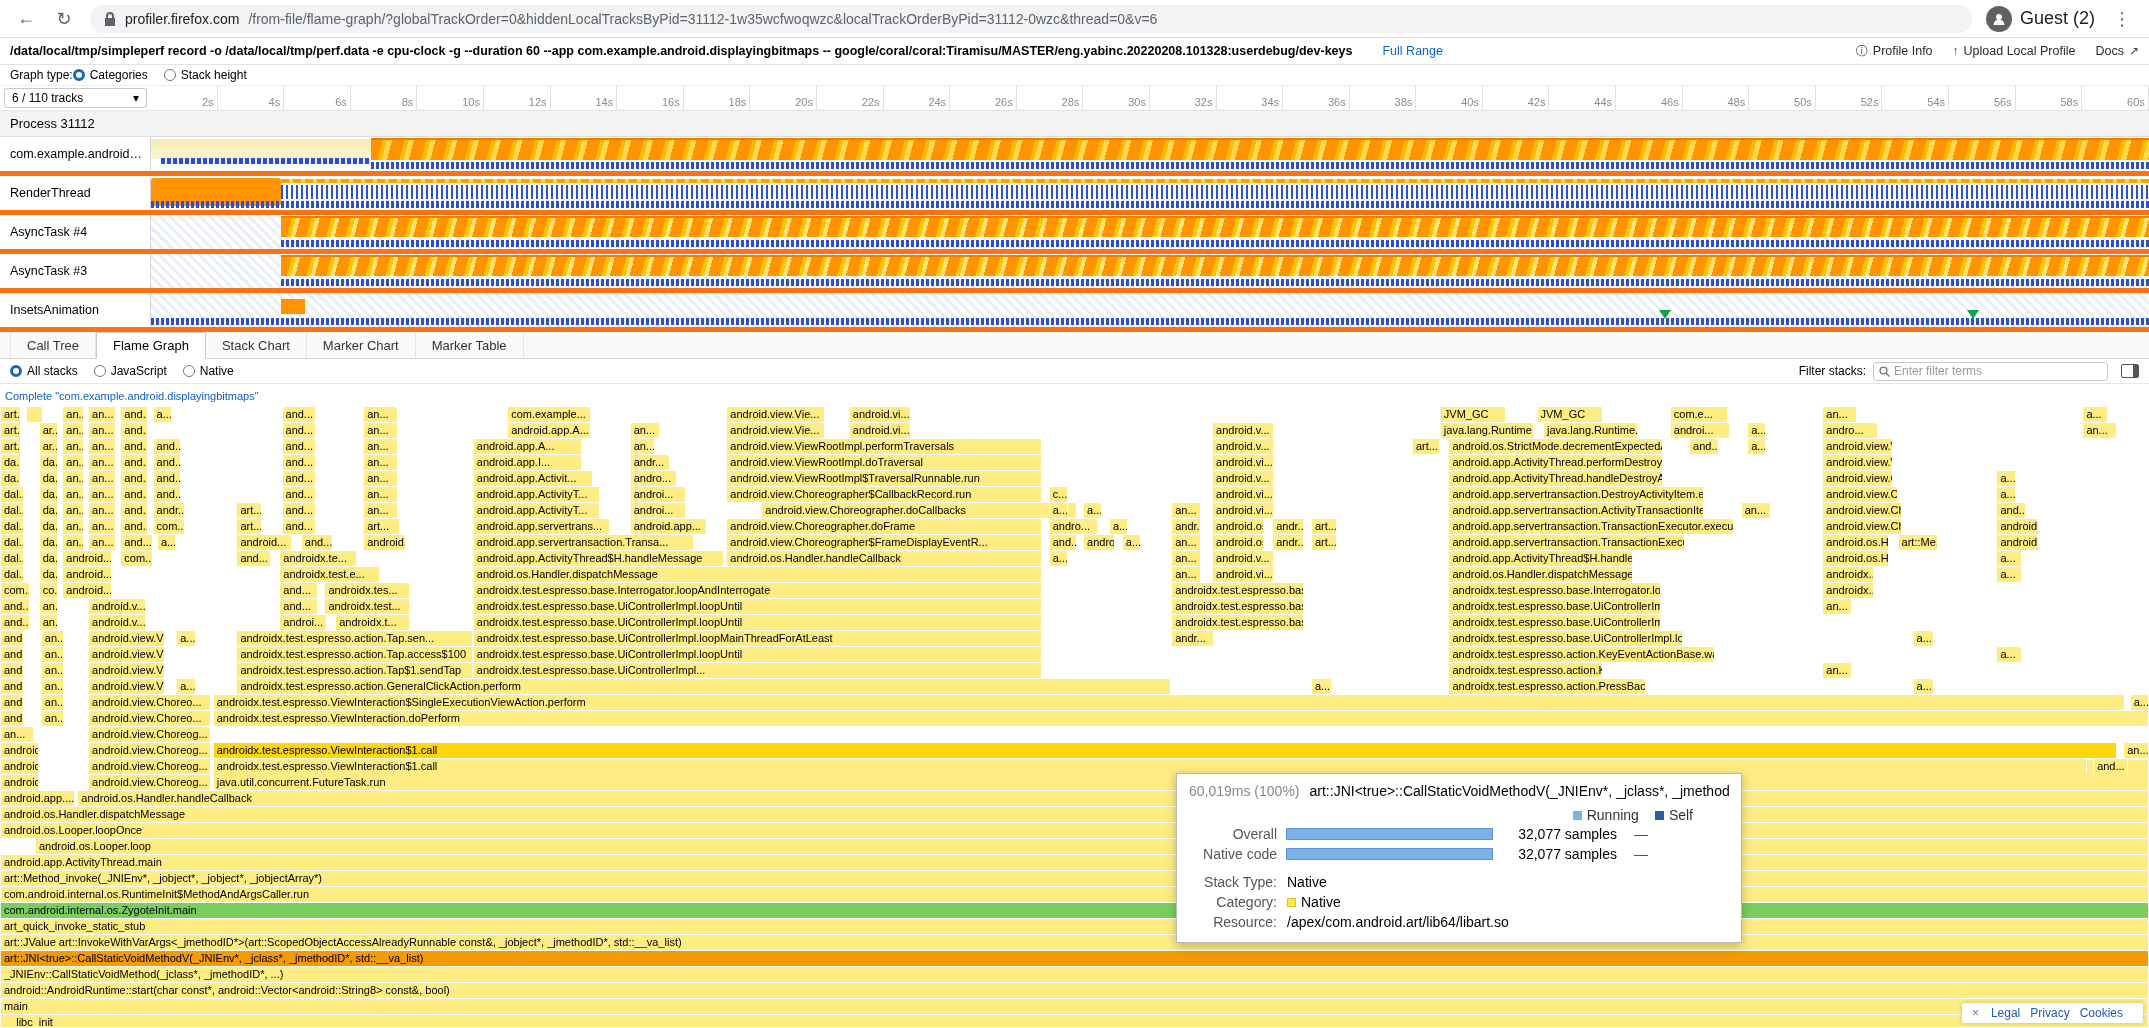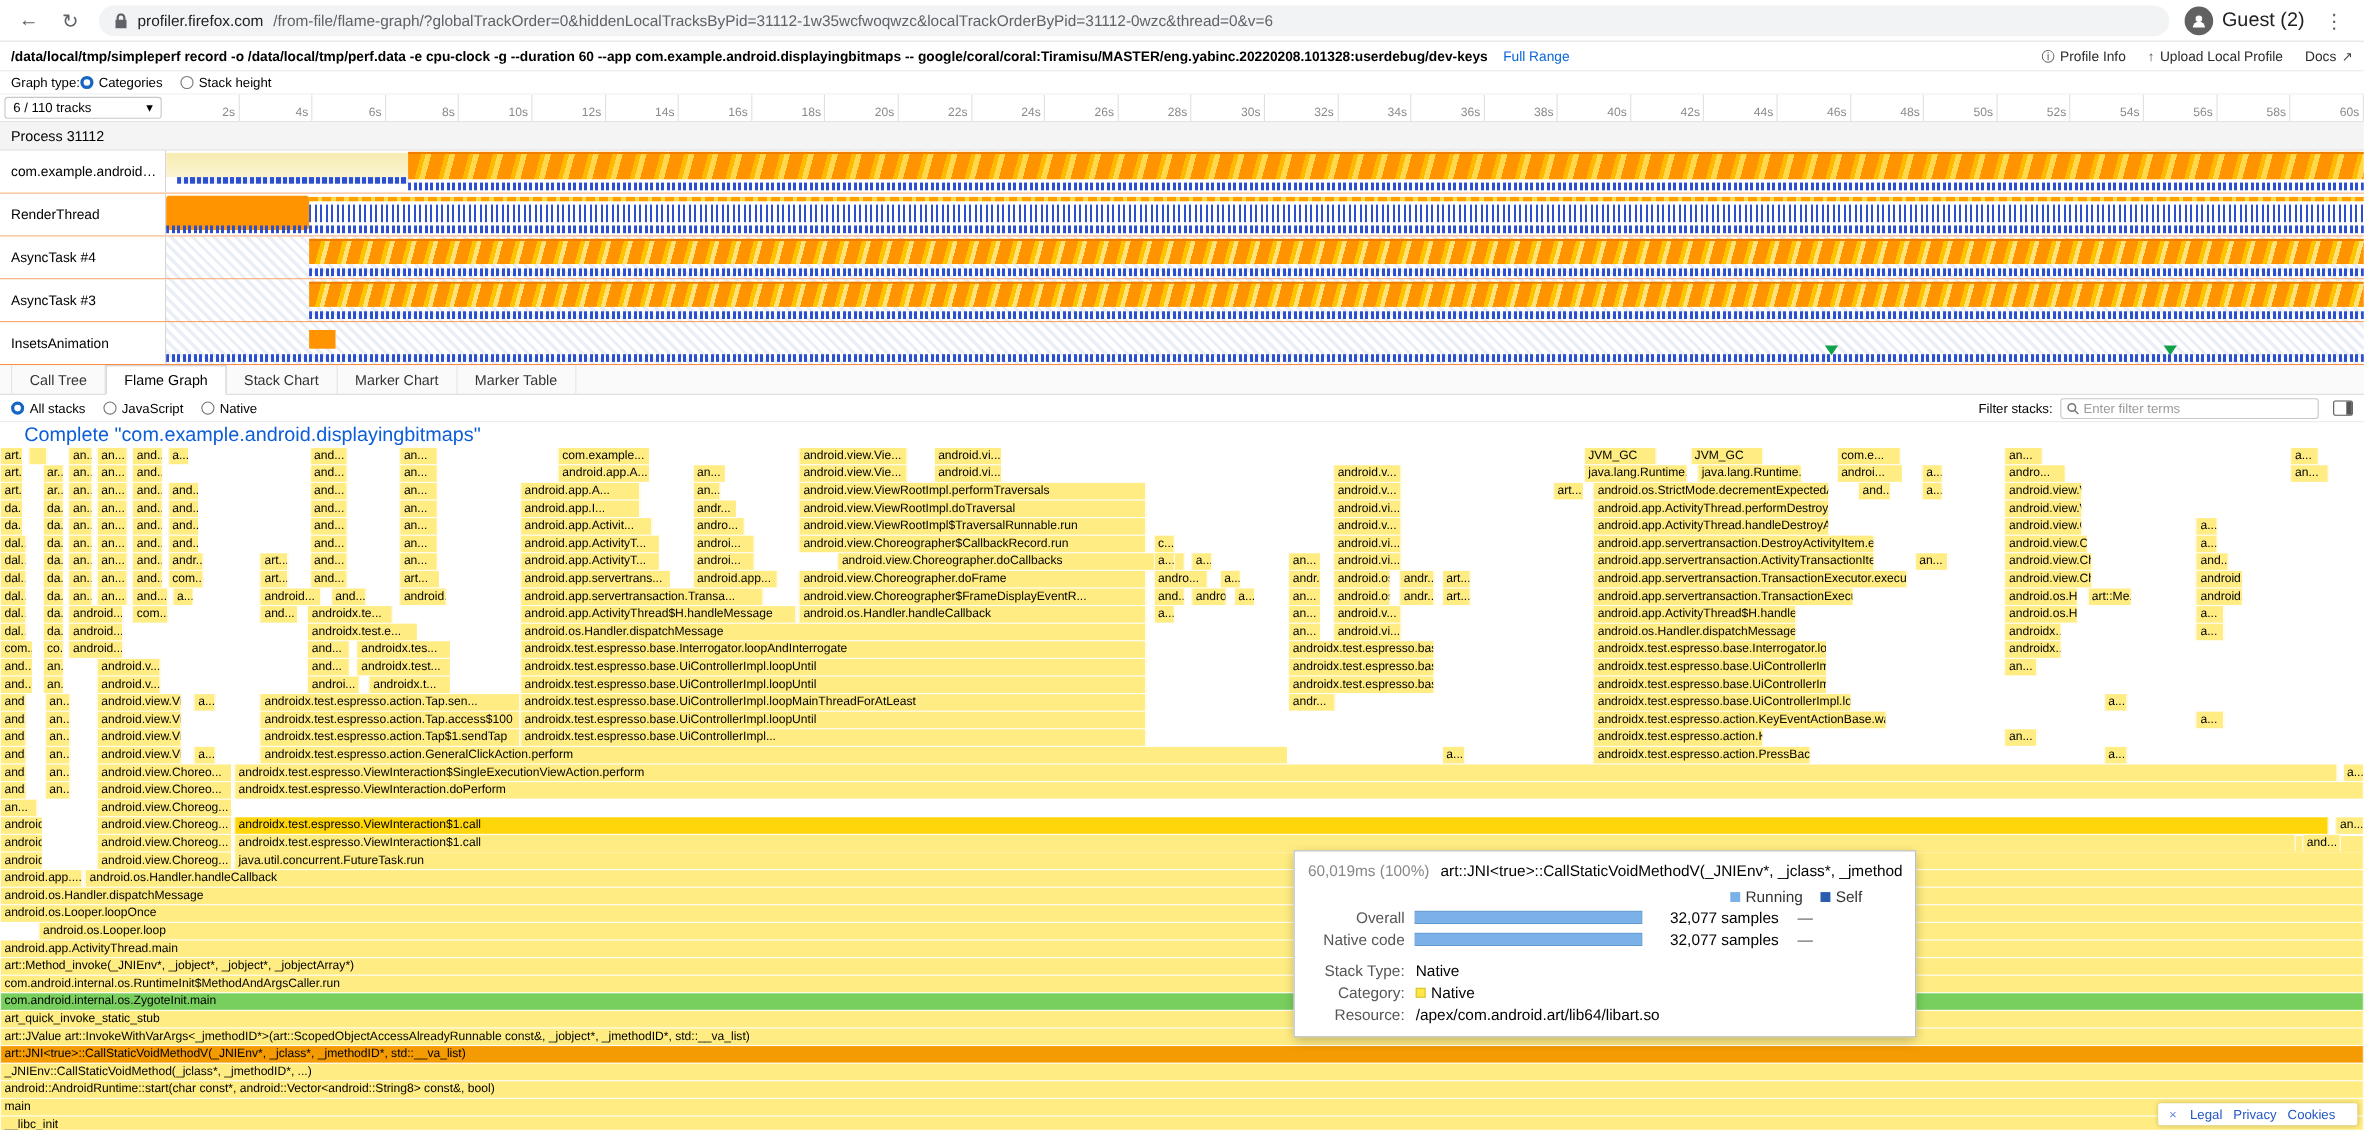--- a/index.html
+++ b/index.html
@@ -10,21 +10,21 @@
   .chrome { height:38px; display:flex; align-items:center; padding:0 14px; gap:14px; border-bottom:1px solid #dcdcdc; background:#fff; }
   .nav-ico { width:24px; height:24px; display:flex; align-items:center; justify-content:center; font-size:18px; color:#5f6368; }
   .urlbar { flex:1; height:28px; background:#f1f3f4; border-radius:14px; display:flex; align-items:center; padding:0 14px; gap:9px; font-size:14px; color:#202124; overflow:hidden; white-space:nowrap; }
   .urlbar .path { color:#5f6368; overflow:hidden; text-overflow:ellipsis; }
   .lock-svg { flex:none; }
   .profile-chip { display:flex; align-items:center; gap:8px; font-size:18px; color:#202124; flex:none; }
   .avatar { width:26px; height:26px; border-radius:50%; background:#616161; display:flex; align-items:center; justify-content:center; }
   .kebab { font-size:18px; color:#5f6368; padding:0 4px; }
 
   
-  .pheader { height:27px; display:flex; align-items:center; padding:0 10px; gap:14px; border-bottom:1px solid #e3e3e3; font-size:12.5px; background:#fff; }
+  .pheader { height:27px; display:flex; align-items:center; padding:0 10px; gap:30px; border-bottom:1px solid #e3e3e3; font-size:12.5px; background:#fff; }
   .cmd { font-weight:bold; white-space:nowrap; overflow:hidden; }
   .full-range { color:#0a66d6; flex:none; cursor:pointer; }
   .pheader-right { margin-left:auto; display:flex; gap:20px; align-items:center; flex:none; color:#2b2b2b; }
   .pheader-right .hbtn { display:flex; align-items:center; gap:5px; }
   .hico { color:#444; font-size:12px; }
 
   
   .graphtype { height:21px; display:flex; align-items:center; padding:0 10px; font-size:12px; border-bottom:1px solid #ededed; background:#fff; }
   .radio-item { display:flex; align-items:center; gap:5px; }
   .radio { width:12px; height:12px; border-radius:50%; border:1px solid #777; background:#fff; flex:none; }
@@ -32,21 +32,21 @@
 
   
   .ruler { height:25px; display:flex; border-bottom:1px solid #e3e3e3; background:#fff; }
   .tracks-btn { width:143px; flex:none; margin:2px 4px; border:1px solid #c8c8c8; border-radius:3px; font-size:12px; display:flex; align-items:center; justify-content:space-between; padding:0 7px; background:#fff; }
   .ticks { flex:1; display:flex; }
   .tick { flex:1; border-right:1px solid #e0e0e0; font-size:11px; color:#8a8a8a; display:flex; align-items:flex-end; justify-content:flex-end; padding:0 3px 2px 0; }
 
   .process-row { height:26px; line-height:26px; background:#f4f4f4; border-bottom:1px solid #ddd; font-size:13px; padding-left:10px; }
 
   
-  .track { height:39px; display:flex; border-bottom:1px solid #f97316; }
+  .track { height:39px; display:flex; border-bottom:5px solid #f97316; }
   .track-label { width:151px; flex:none; border-right:1px solid #d5d5d5; font-size:12.5px; display:flex; align-items:center; padding-left:10px; background:#fff; white-space:nowrap; overflow:hidden; }
   .track-viz { flex:1; position:relative; background:#fff; overflow:hidden; }
   .hatchbg { background:repeating-linear-gradient(45deg,#e9eef7 0 3px,#ffffff 3px 7px); }
   .band-pale { position:absolute; left:0; top:2px; width:11%; height:58%; background:linear-gradient(#f7ecb0,#fbf4d3); }
   .band-bluebar { position:absolute; left:0.5%; width:10.5%; top:62%; height:16%; background:repeating-linear-gradient(90deg,#2c4fd0 0 4px,#e8ecff 4px 6px); }
   .band-flame { position:absolute; right:0; top:1px; height:66%; background:repeating-linear-gradient(105deg,#ff9300 0 12px,#ffb900 12px 16px,#ffd84d 16px 21px); box-shadow:inset 0 2px 0 #ef7d00; }
   .samples { position:absolute; right:0; left:0; bottom:2px; height:7px; background:repeating-linear-gradient(90deg,#2c4fd0 0 3px,transparent 3px 5px); }
   .blob { position:absolute; left:0; width:6.5%; top:6%; height:82%; background:#ff9300; border-radius:3px; }
   .thin-top { position:absolute; left:6.5%; right:0; top:8%; height:4px; background:repeating-linear-gradient(90deg,#ffa200 0 8px,#ffd84d 8px 12px); }
   .mid-samples { position:absolute; left:6.5%; right:0; top:26%; height:42%; background:repeating-linear-gradient(90deg,#2c4fd0 0 2px,transparent 2px 5px); }
@@ -62,21 +62,21 @@
 
   
   .filterrow { height:25px; display:flex; align-items:center; padding:0 10px; gap:16px; font-size:12px; border-bottom:1px solid #e6e6e6; background:#fff; }
   .filter-right { margin-left:auto; display:flex; align-items:center; gap:7px; }
   .search-box { width:235px; height:19px; border:1px solid #c7c7c7; border-radius:3px; display:flex; align-items:center; padding:0 5px; gap:4px; background:#fff; }
   .search-box input { border:none; outline:none; flex:1; font-size:12px; font-family:"Liberation Sans",sans-serif; color:#333; background:transparent; }
   .search-box input::placeholder { color:#9a9a9a; }
   .panel-icon { width:18px; height:14px; border:1.5px solid #555; border-radius:2px; position:relative; margin-left:6px; }
   .panel-icon:before { content:""; position:absolute; right:0; top:0; bottom:0; width:5px; background:#555; }
 
-  .breadcrumb { height:23px; display:flex; align-items:center; padding:0 22px; font-size:18px; color:#0b5ed7; background:#fff; }
+  .breadcrumb { height:23px; display:flex; align-items:center; padding:0 5px; font-size:11px; color:#0b5ed7; background:#fff; }
 
   
   #flame { position:relative; height:620px; background:#fff; overflow:hidden; }
   .frow { position:absolute; left:0; right:0; height:16px; }
   .fseg { position:absolute; top:0; height:15px; line-height:15px; font-size:11px; overflow:hidden; white-space:nowrap; padding:0 3px; border-left:1px solid rgba(255,255,255,.85); border-right:1px solid #fff; background:#ffec82; cursor:pointer; }
   .fseg.hl  { background:#ffd60a; }
   .fseg.g   { background:#79cf5d; }
   .fseg.sel { background:#f49a02; }
 
   

